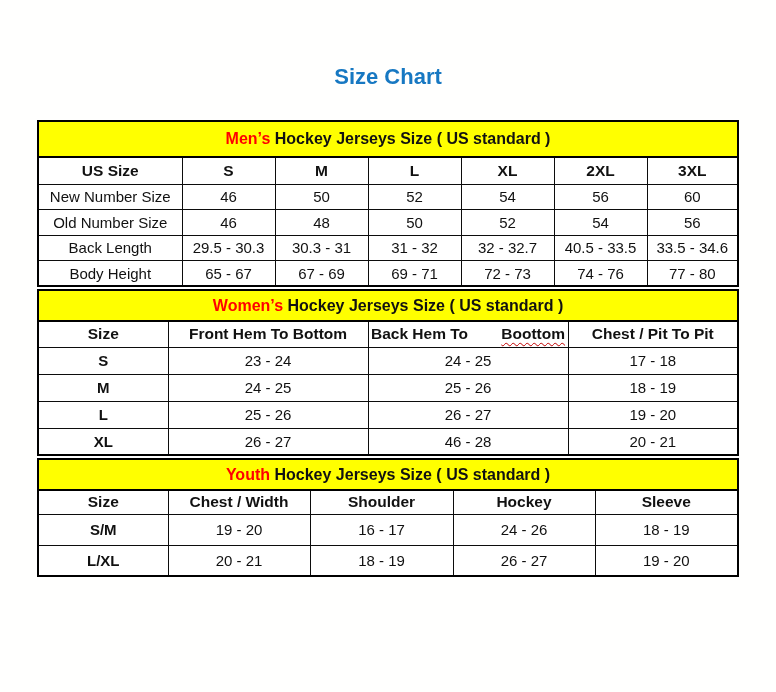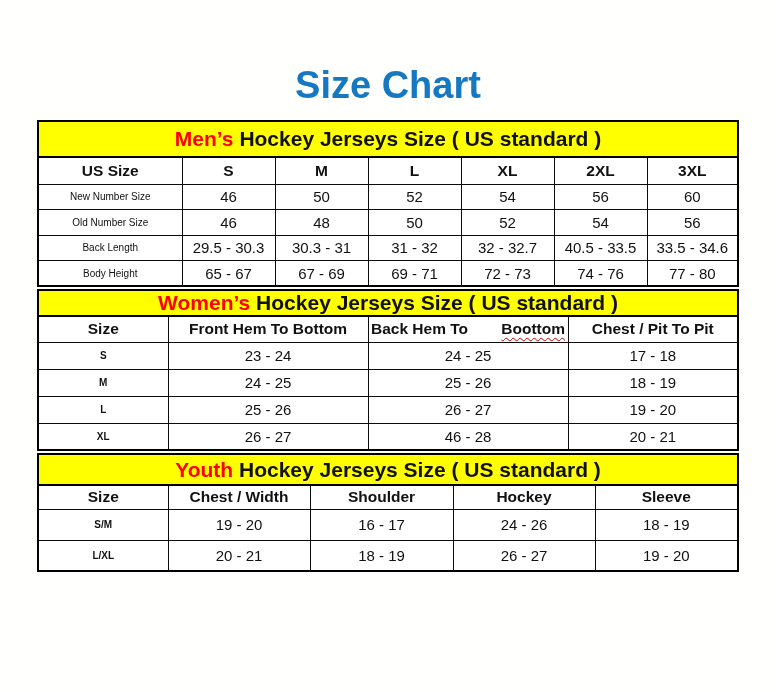--- a/index.html
+++ b/index.html
@@ -14,21 +14,21 @@
     width: 776px; height: 692px;
     background: #ffffff;
     font-family: "Liberation Sans", sans-serif;
     color: var(--ink);
   }
   .page { position: relative; width: 776px; height: 692px; overflow: hidden; background: #fffffe; }
 
   .title {
     position: absolute; top: 64px; left: 0; width: 776px;
     margin: 0; text-align: center;
-    font-size: 38px; font-weight: bold; letter-spacing: 0px;
+    font-size: 22px; font-weight: bold; letter-spacing: 0px;
     color: var(--accent_blue);
   }
 
   .tables { position: absolute; top: 120px; left: 37px; width: 701px; }
 
   table.size-table {
     border-collapse: collapse;
     table-layout: fixed;
     width: 700px;
     margin: 0 0 2px 0;
@@ -37,37 +37,37 @@
   table.size-table th, table.size-table td {
     border: 1.4px solid #0c0c0c;
     text-align: center;
     vertical-align: middle;
     padding: 0 2px;
     overflow: hidden;
     white-space: nowrap;
   }
   .caption-cell {
     background: var(--band_yellow);
-    font-size: 21px;
+    font-size: 16px;
     font-weight: bold;
     border-bottom: 2.2px solid #000 !important;
     margin-left: 28px;
   }
   .hl { color: var(--highlight_red); }
 
   th.col-head { font-size: 15.5px; font-weight: bold; background: #ffffff; }
   td.cell { font-size: 15px; font-weight: normal; background: #ffffff; }
-  td.rowlabel { font-size: 10px; }
+  td.rowlabel { font-size: 15px; }
 
   
   .t-mens  .caption-cell { height: 36px; }
   .t-mens  th.col-head   { height: 27px; }
   .t-mens  td.cell       { height: 25.5px; }
 
-  .t-womens .caption-cell { height: 25px; }
+  .t-womens .caption-cell { height: 31px; }
   .t-womens th.col-head   { height: 26px; }
   .t-womens td.cell       { height: 27px; }
   .t-womens td.rowlabel,
   .t-youth  td.rowlabel   { font-weight: bold; }
 
   .t-youth .caption-cell { height: 31px; }
   .t-youth th.col-head   { height: 24px; }
   .t-youth td.cell       { height: 31px; }
 
   .misspell {

